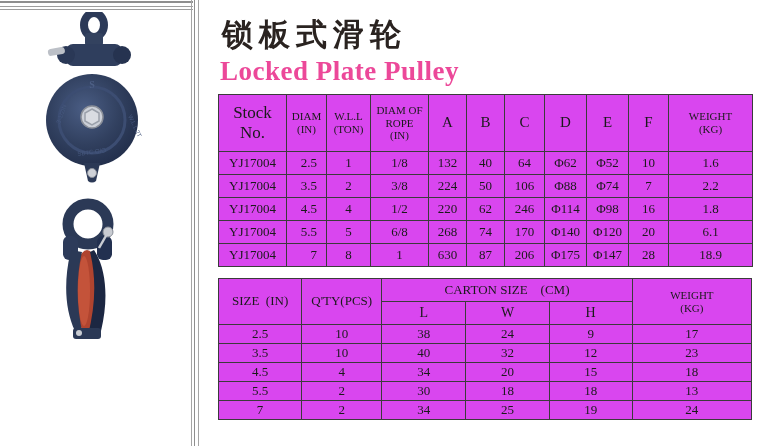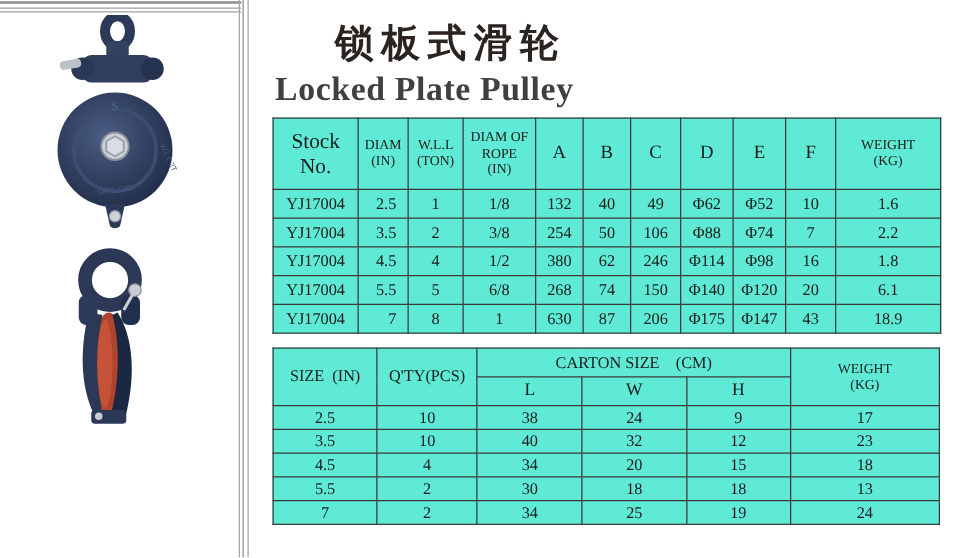--- a/index.html
+++ b/index.html
@@ -14,36 +14,36 @@
   .hline.h2 { top:6px; }
   .hline.h3 { top:9px; }
   .vline { position:absolute; top:0; height:446px; width:1px; background:#a5a5a5; }
   .vline.v1 { left:191px; }
   .vline.v2 { left:194px; background:#8f8f8f; }
   .vline.v3 { left:198px; }
 
   
   .title-cn {
     position:absolute; left:222px; top:14px; font-size:31px; font-weight:bold;
-    letter-spacing:6px; color:#2a2320; font-family:"Liberation Serif", serif;margin-left:46px;
+    letter-spacing:6px; color:#2a2320; font-family:"Liberation Serif", serif;
   }
   .title-en {
     position:absolute; left:220px; top:56px; font-size:27px; font-weight:bold;
-    color:#404040; letter-spacing:0.5px; font-family:"Liberation Serif", serif;
+    color:#ec4899; letter-spacing:0.5px; font-family:"Liberation Serif", serif;
   }
 
   
   .watermark {
     position:absolute; left:334px; top:203px; width:300px; font-size:44px;
     font-weight:bold; letter-spacing:5px; color:rgba(176,176,176,0.55);
     z-index:5; font-family:"Liberation Serif", serif; pointer-events:none;
   }
 
   
-  table { border-collapse:collapse; table-layout:fixed; position:absolute; background:#5eead4; }
+  table { border-collapse:collapse; table-layout:fixed; position:absolute; background:#d946ef; }
   td, th {
     border:1px solid #3b3b3b; text-align:center; vertical-align:middle;
     font-size:13px; color:#1a1a1a; padding:0; overflow:hidden;
   }
   th { font-weight:normal; white-space:pre-line; line-height:1.15; }
 
   .t1 { left:218px; top:94px; width:534px; }
   .t1 thead tr { height:57px; }
   .t1 tbody tr { height:23px; }
   .t1 th.big  { font-size:17px; line-height:1.2; }
@@ -154,76 +154,76 @@
       </tr>
     </thead>
     <tbody>
       <tr>
         <td>YJ17004</td>
         <td class="rt">2.5</td>
         <td>1</td>
         <td>1/8</td>
         <td>132</td>
         <td>40</td>
-        <td>49</td>
+        <td>64</td>
         <td>Φ62</td>
         <td>Φ52</td>
         <td>10</td>
         <td>1.6</td>
       </tr>
       <tr>
         <td>YJ17004</td>
         <td class="rt">3.5</td>
         <td>2</td>
         <td>3/8</td>
-        <td>254</td>
+        <td>224</td>
         <td>50</td>
         <td>106</td>
         <td>Φ88</td>
         <td>Φ74</td>
         <td>7</td>
         <td>2.2</td>
       </tr>
       <tr>
         <td>YJ17004</td>
         <td class="rt">4.5</td>
         <td>4</td>
         <td>1/2</td>
-        <td>380</td>
+        <td>220</td>
         <td>62</td>
         <td>246</td>
         <td>Φ114</td>
         <td>Φ98</td>
         <td>16</td>
         <td>1.8</td>
       </tr>
       <tr>
         <td>YJ17004</td>
         <td class="rt">5.5</td>
         <td>5</td>
         <td>6/8</td>
         <td>268</td>
         <td>74</td>
-        <td>150</td>
+        <td>170</td>
         <td>Φ140</td>
         <td>Φ120</td>
         <td>20</td>
         <td>6.1</td>
       </tr>
       <tr>
         <td>YJ17004</td>
         <td class="rt">7</td>
         <td>8</td>
         <td>1</td>
         <td>630</td>
         <td>87</td>
         <td>206</td>
         <td>Φ175</td>
         <td>Φ147</td>
-        <td>43</td>
+        <td>28</td>
         <td>18.9</td>
       </tr>
     </tbody>
   </table>
 
   <table class="t2">
     <colgroup>
       <col style="width:83px">
         <col style="width:80px">
         <col style="width:84px">

